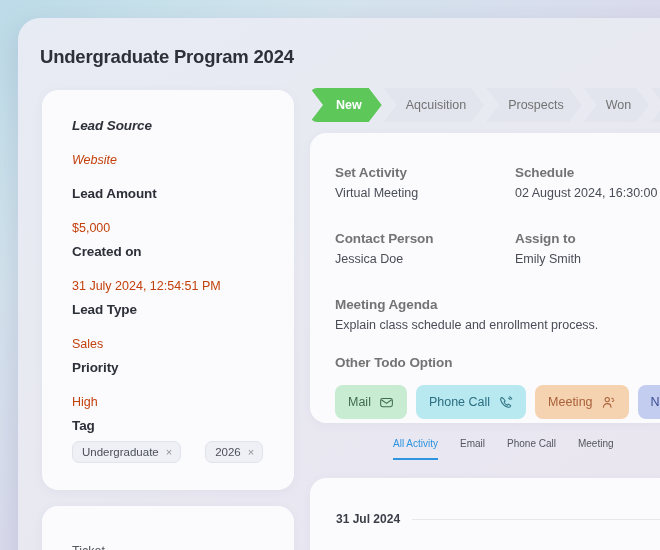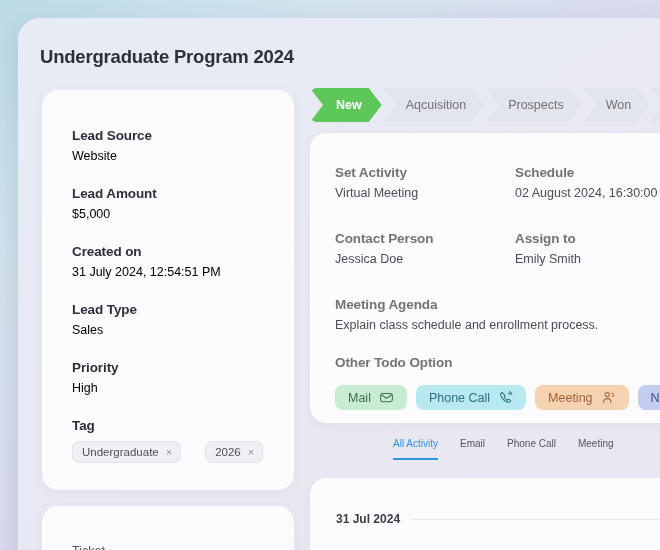--- a/index.html
+++ b/index.html
@@ -63,23 +63,23 @@
 
   .field-group { position: absolute; left: 30px; }
   .field-label {
     font-size: 13.5px;
     font-weight: bold;
     color: #2d3039;
     white-space: nowrap;
     letter-spacing: -0.1px;
   }
   .field-value {
-    margin-top: 6px;
+    margin-top: 20px;
     font-size: 12.5px;
-    color: #000000;
+    color: #c2410c;
     white-space: nowrap;
   }
 
   #tag-chip-row {
     margin-top: 8px;
     display: flex;
     gap: 24px;
   }
   .tag-chip {
     display: inline-flex;
@@ -189,21 +189,21 @@
     left: 25px;
     top: 222px;
     display: flex;
     gap: 9px;
     white-space: nowrap;
   }
   .todo-chip {
     display: inline-flex;
     align-items: center;
     gap: 8px;
-    height: 25px;
+    height: 34px;
     padding: 0 13px;
     border-radius: 8px;
     font-size: 12.5px;
     white-space: nowrap;
   }
   .todo-chip svg { display: block; }
 
   
   #activity-tabs {
     position: absolute;
@@ -261,21 +261,21 @@
 </style>
 </head>
 <body>
 
 <div id="app-panel">
 
   <div id="page-title">Undergraduate Program 2024</div>
 
   <div id="lead-info-card">
 
-    <div class="field-group" style="top:38px;">
+    <div class="field-group" style="top:28px;font-style:italic;">
       <div class="field-label">Lead Source</div>
       <div class="field-value">Website</div>
     </div>
 
     <div class="field-group" style="top:96px;">
       <div class="field-label">Lead Amount</div>
       <div class="field-value">$5,000</div>
     </div>
 
     <div class="field-group" style="top:154px;">

